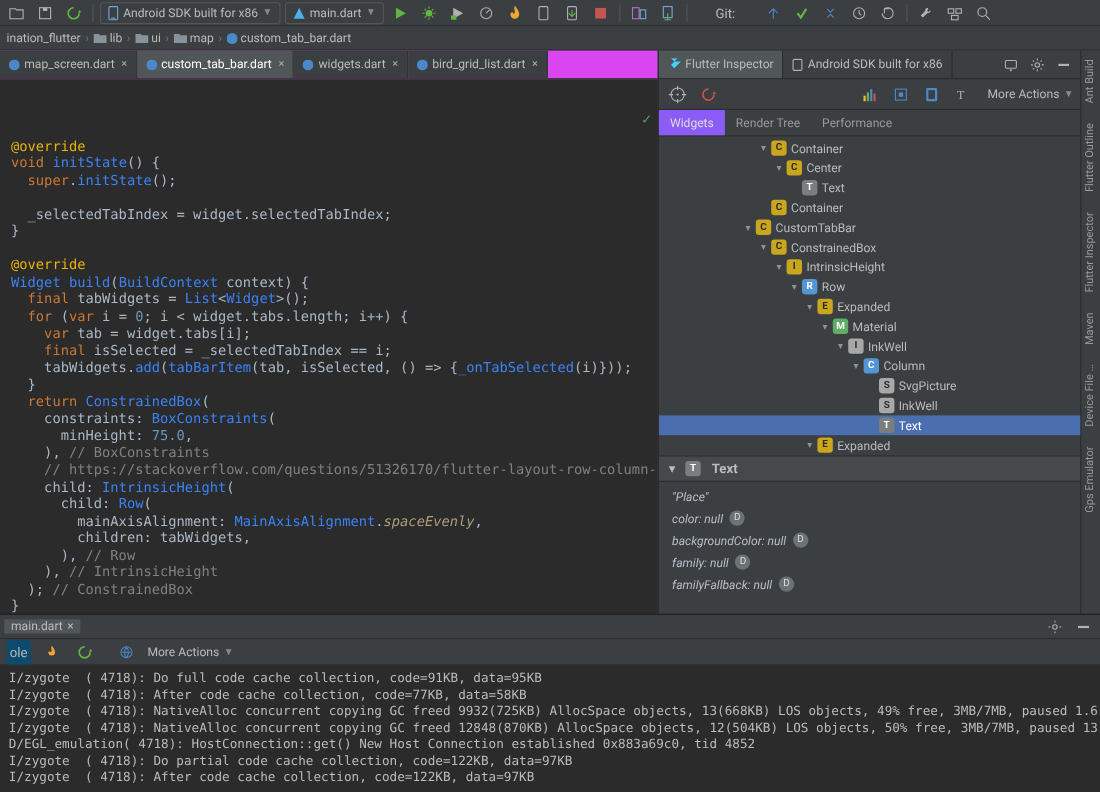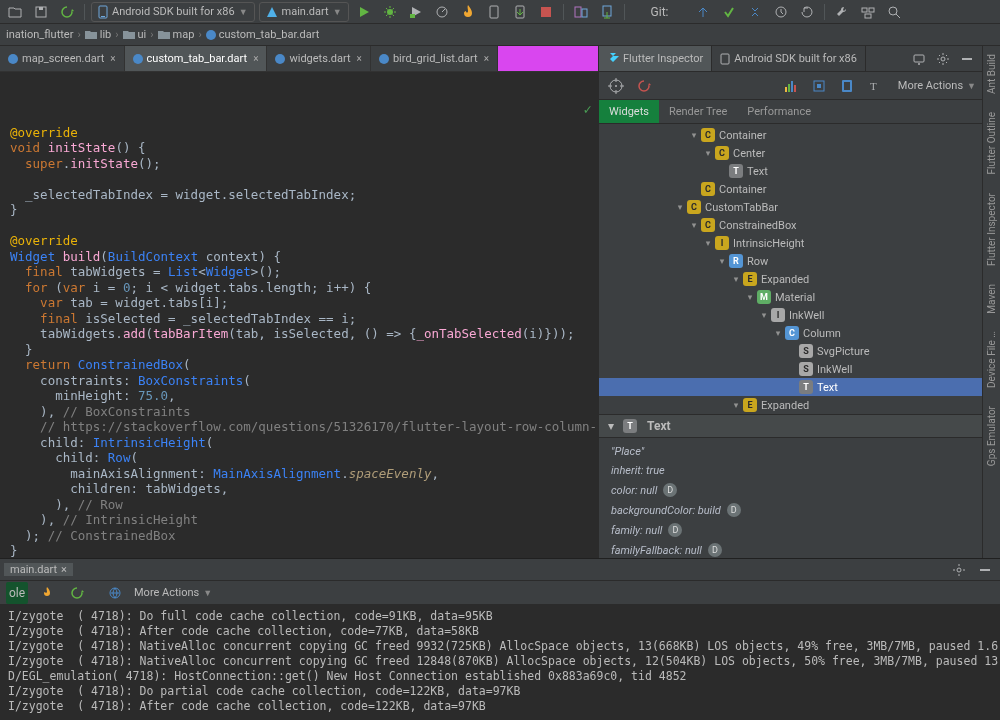--- a/index.html
+++ b/index.html
@@ -99,21 +99,21 @@
   font-size:12.5px;
   line-height:15.5px;
   white-space:pre;
   color:#a9b7c6;
   overflow:auto;
   position:relative;
 }
 .kw { color:#cc7832; }
 .ann { color:#eab308; }
 .num { color:#6897bb; }
-.fn { color:#f9a8d4; }
+.fn { color:#3b82f6; }
 .cls { color:#3b82f6; }
 .cmt { color:#808080; }
 .par { color:#a9b7c6;}
 .hl { color:#b09d79; font-style:italic;}
 
 
 .inspector-area {
   flex:1;
   display:flex; flex-direction:column;
   background:#3c3f41;
@@ -142,21 +142,21 @@
   border-bottom:1px solid #2b2b2b;
 }
 .insp-tool { width:22px; height:22px; display:flex;align-items:center;justify-content:center;cursor:pointer;border-radius:2px;}
 .insp-subtabs {
   height:24px; display:flex; border-bottom:1px solid #2b2b2b;
 }
 .insp-subtab {
   padding:0 10px; display:flex;align-items:center;font-size:11px;cursor:pointer;
   color:#999;
 }
-.insp-subtab.active { background:#15803d; color:#ddd;}
+.insp-subtab.active { background:#8b5cf6; color:#ddd;}
 .tree {
   flex:1;
   overflow:auto;
   padding:2px 0;
 }
 .tree-row {
   display:flex; align-items:center;
   height:18px;
   padding-left:4px;
   font-size:11px;
@@ -605,28 +605,25 @@
     <div class="props-header">
       <span class="caret">▾</span>
       <span class="tw-badge b-t">T</span>
       <span style="font-weight:bold;">Text</span>
     </div>
     <div class="props" id="props-list">
         <div class="prop-row">
           <span class="prop-text">"Place"</span>
         </div>
         <div class="prop-row">
-          <span class="prop-text">inherit: true</span>
-        </div>
-        <div class="prop-row">
           <span class="prop-text">color: null</span>
           <span class="dot">D</span>
         </div>
         <div class="prop-row">
-          <span class="prop-text">backgroundColor: build</span>
+          <span class="prop-text">backgroundColor: null</span>
           <span class="dot">D</span>
         </div>
         <div class="prop-row">
           <span class="prop-text">family: null</span>
           <span class="dot">D</span>
         </div>
         <div class="prop-row">
           <span class="prop-text">familyFallback: null</span>
           <span class="dot">D</span>
         </div>
@@ -657,21 +654,21 @@
           </svg>
         </div>
       <div class="icon-btn">
           <svg width="10" height="10">
             <rect y="4" width="10" height="2" fill="#afb1b3"></rect>
           </svg>
         </div>
     </div>
   </div>
   <div class="console-toolbar">
-    <div class="insp-tool" style="background:#14532d;">ole</div>
+    <div class="insp-tool" style="background:#0c4a6e;">ole</div>
     <div class="insp-tool">
         <svg width="10" height="12">
           <path d="M5 0c2 2 3 4 3 6a3 3 0 0 1-6 0c0-1 1-1 1-1 0 1 2 1 2 0 0-2-1-3 0-5z" fill="#f0a732"></path>
         </svg>
       </div>
     <div class="insp-tool">
         <svg width="14" height="14">
           <path d="M7 2a5 5 0 1 0 5 5" fill="none" stroke="#62b543" stroke-width="1.5"></path>
           <path d="M12 4l-1 3 3-1z" fill="#62b543"></path>
         </svg>

